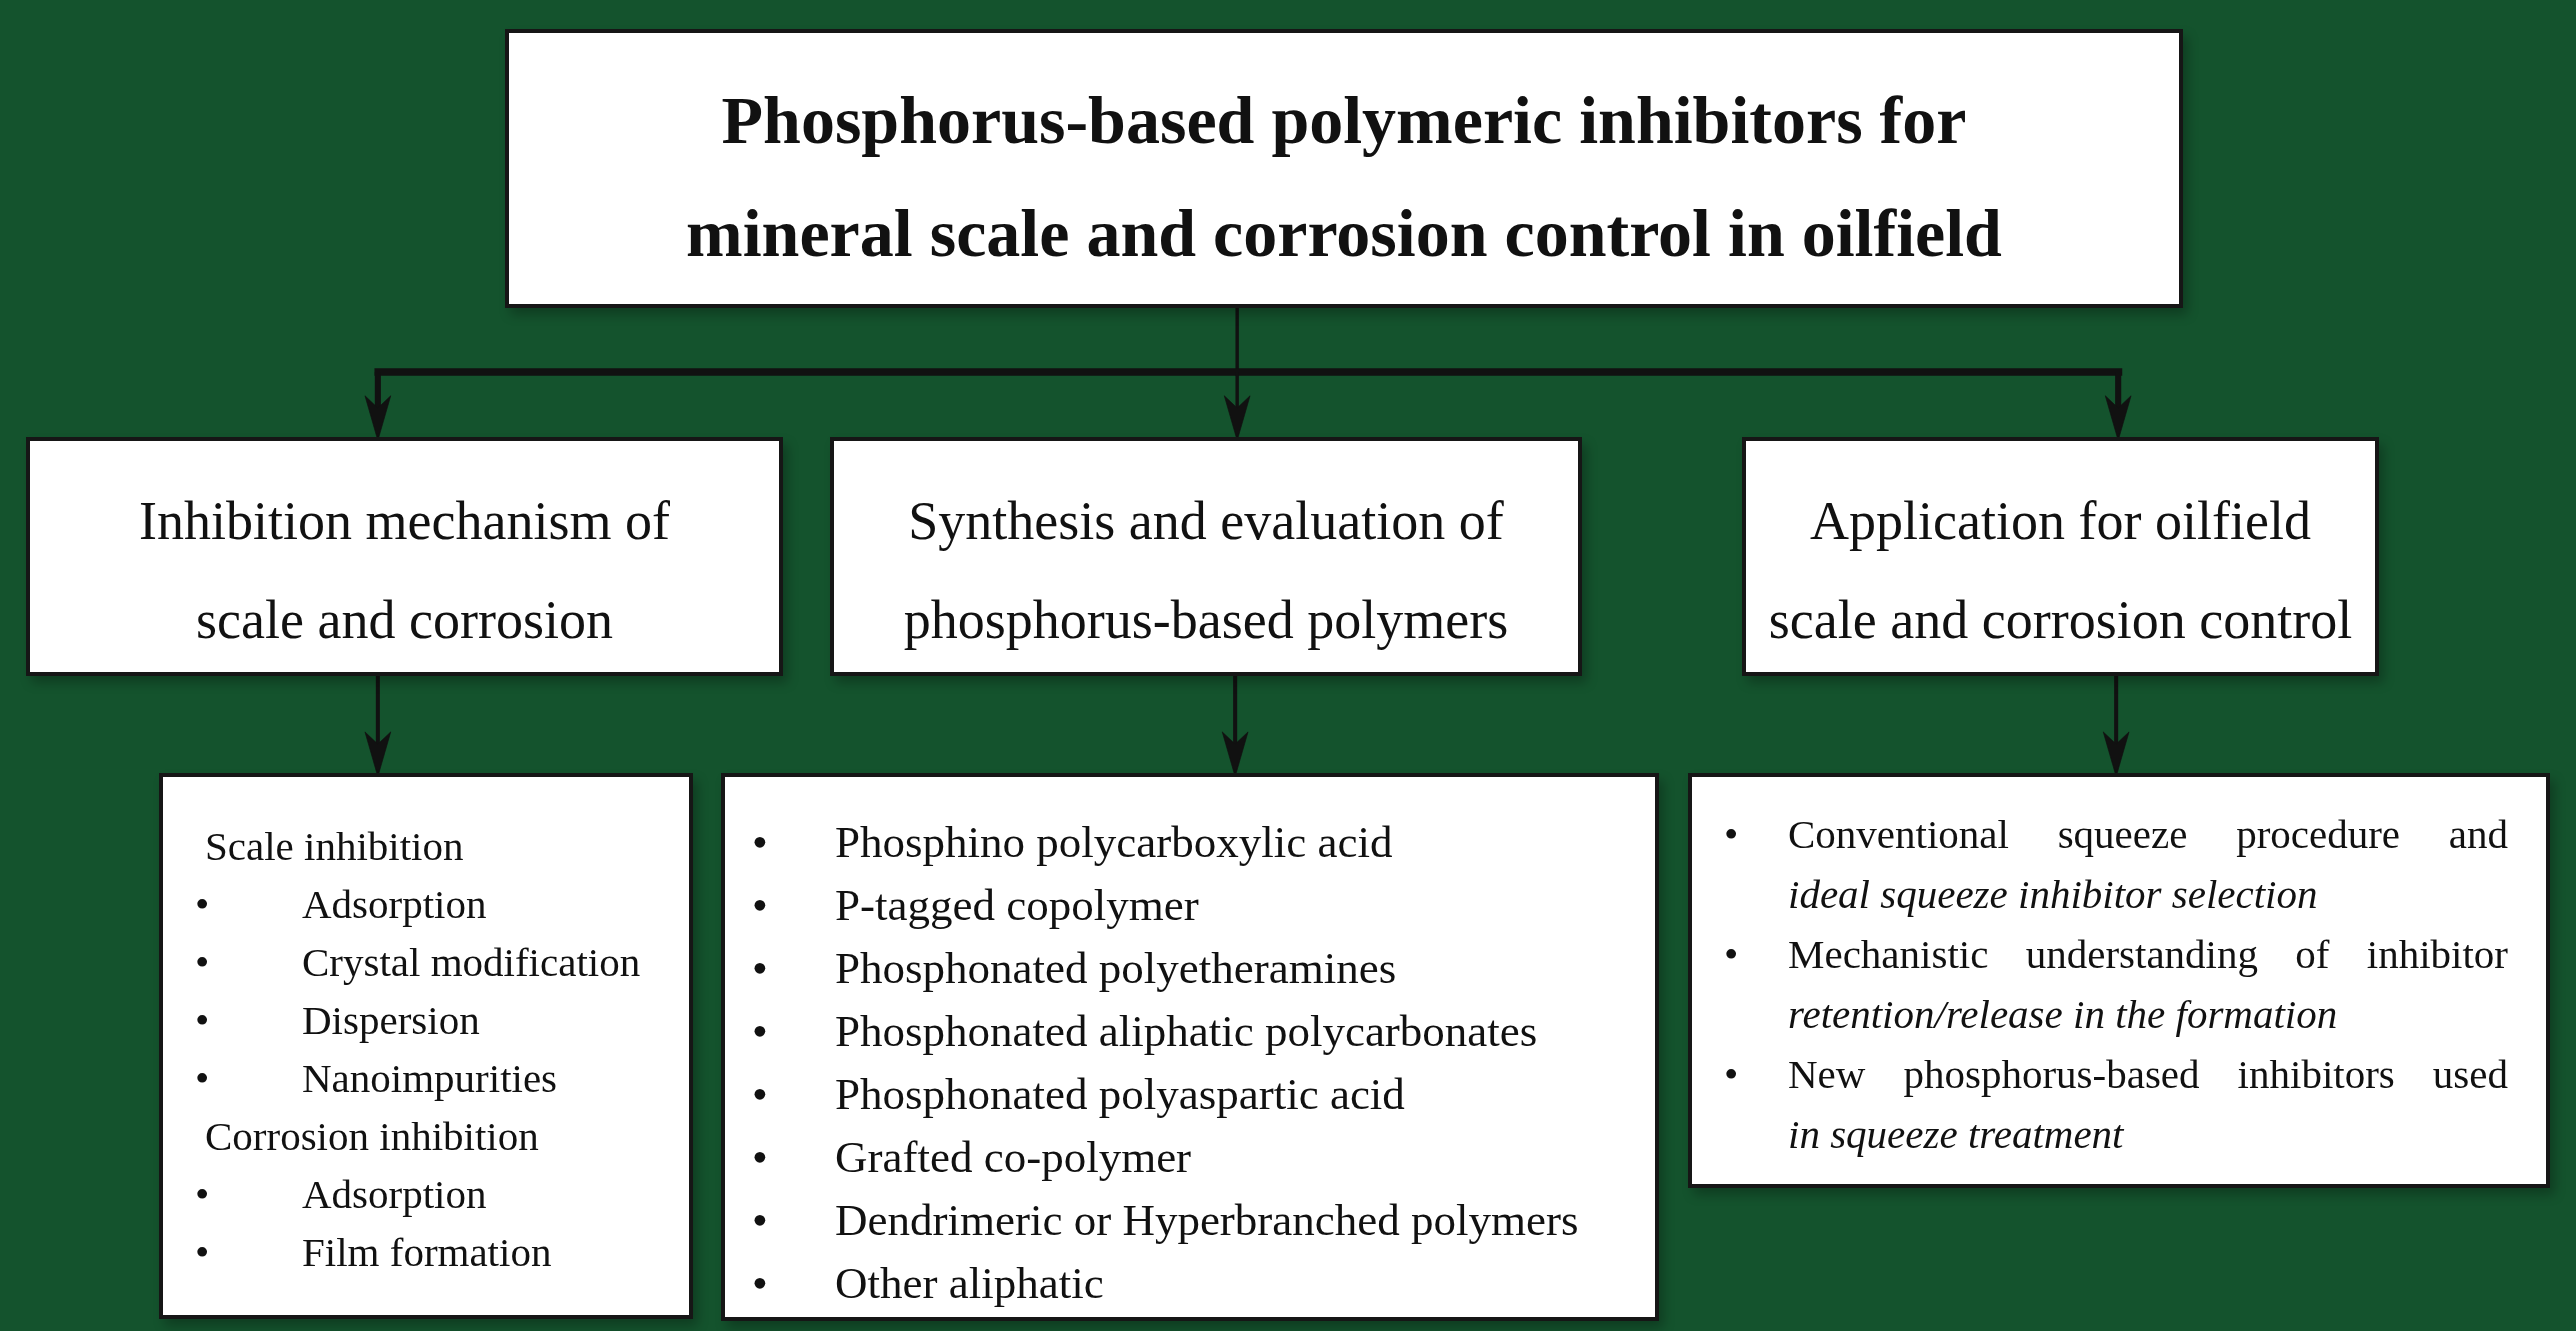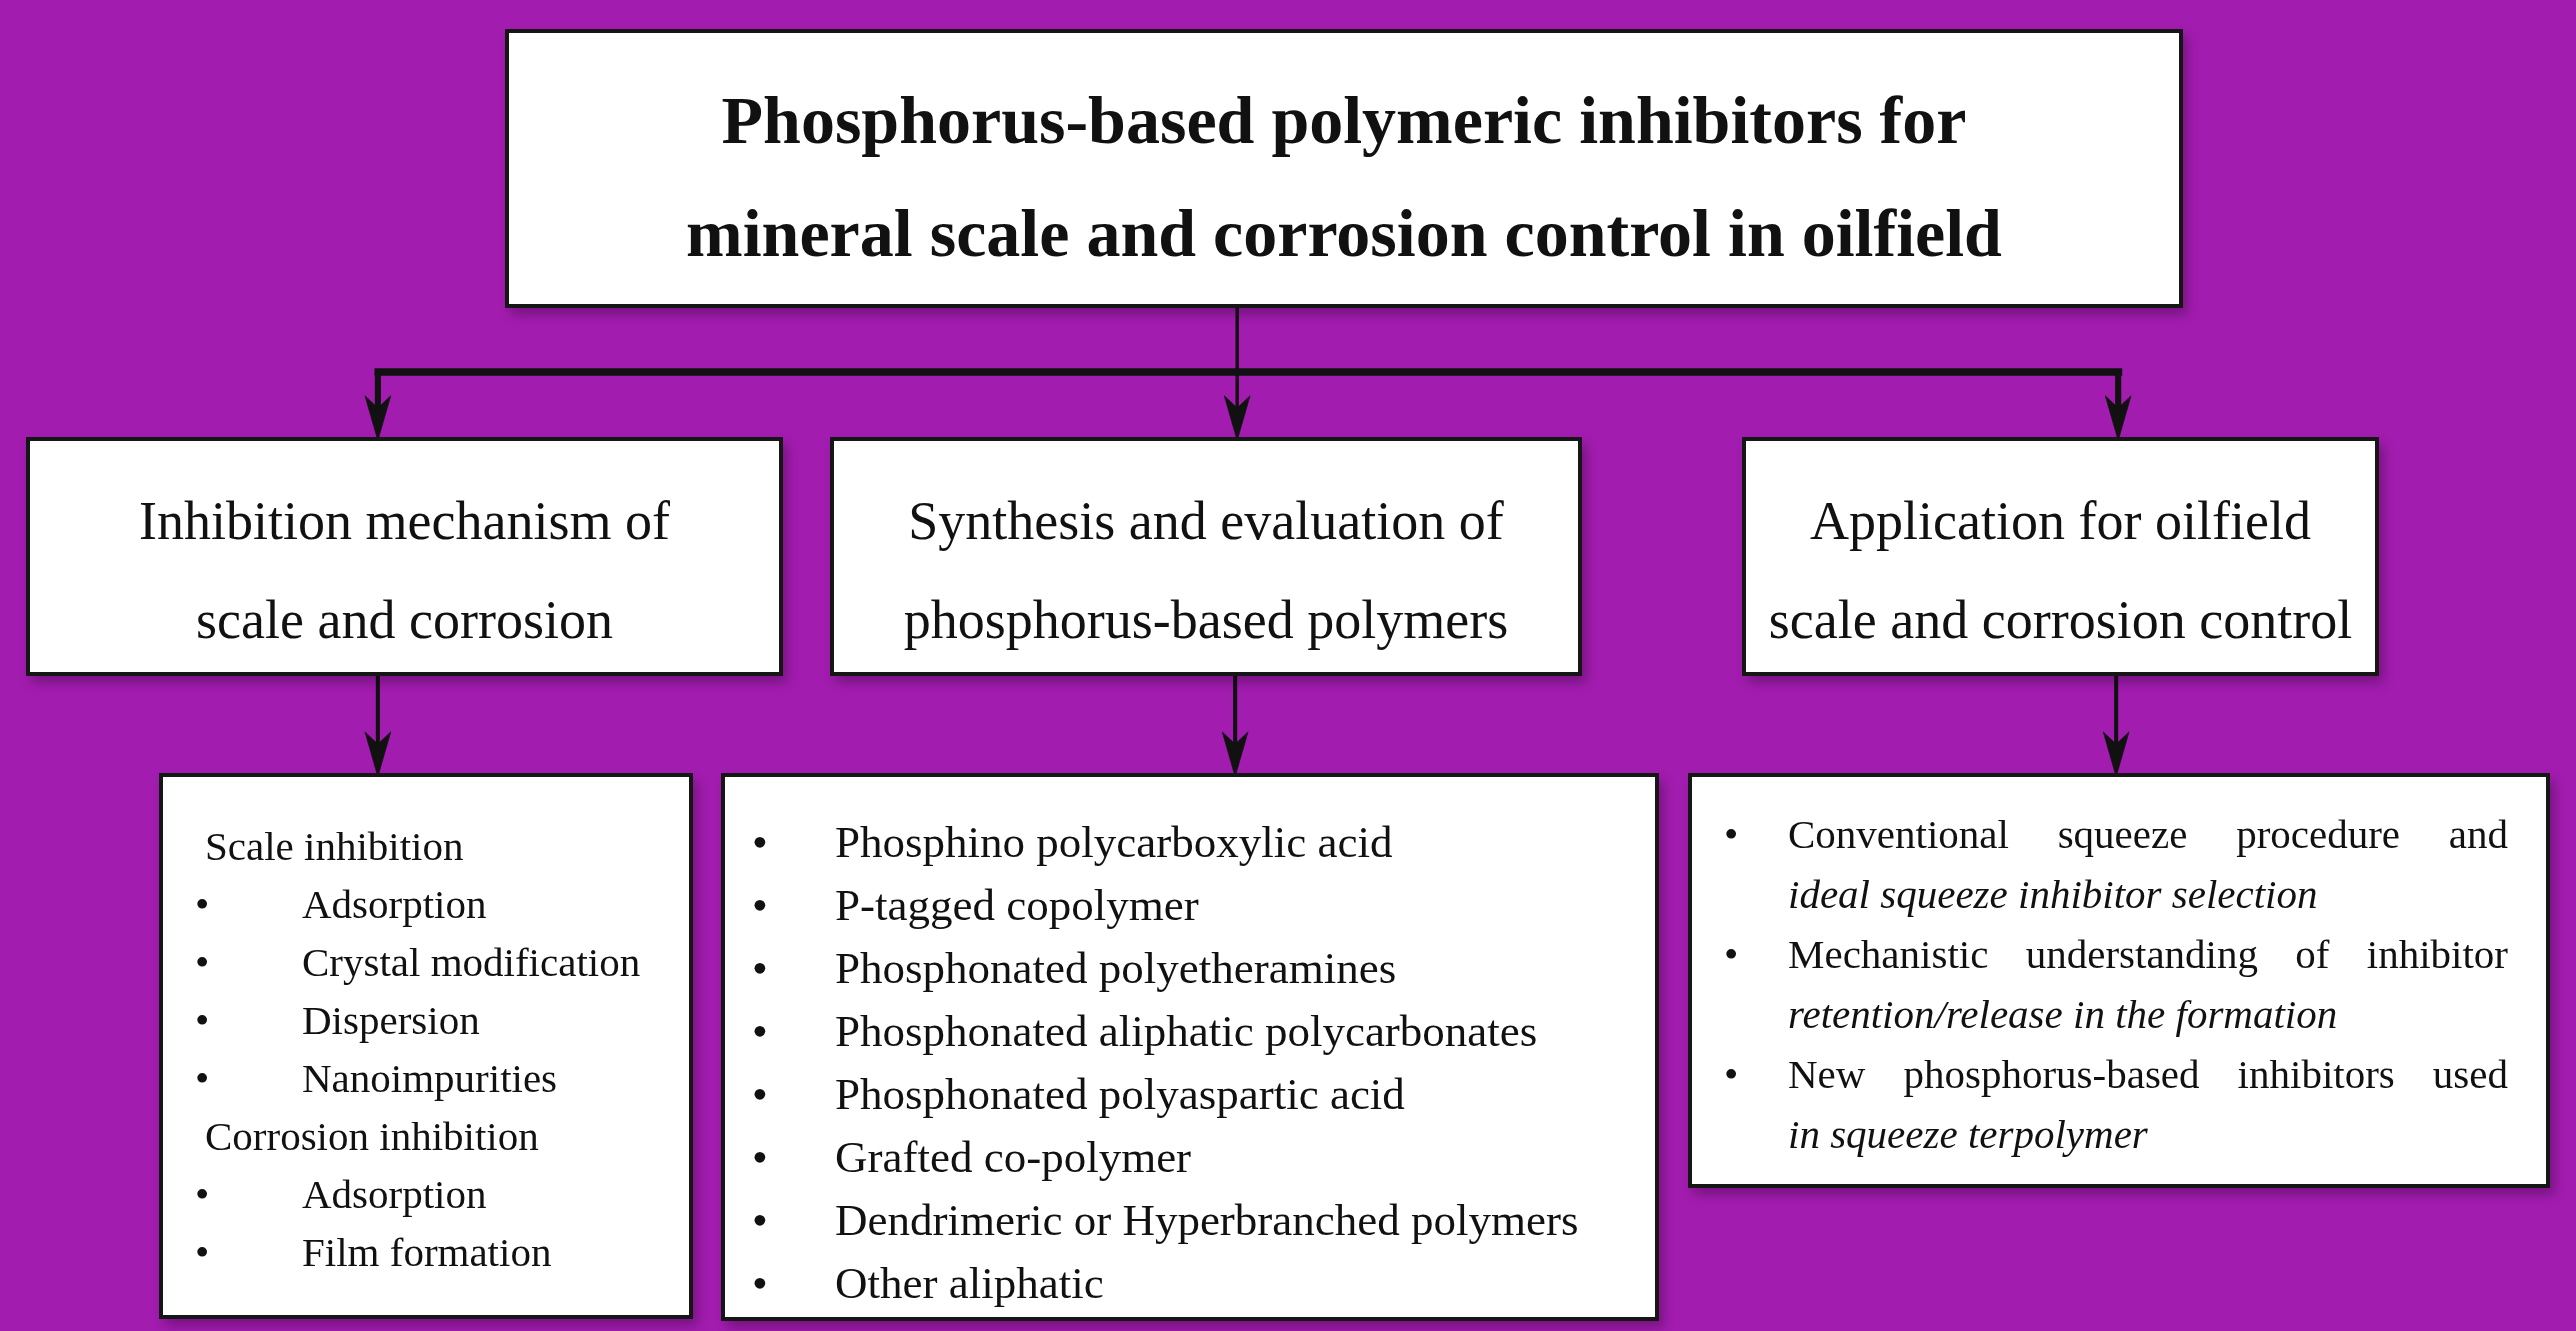--- a/index.html
+++ b/index.html
@@ -1,20 +1,20 @@
 <!DOCTYPE html>
 <html style="font-size:11px"><head>
 <meta charset="utf-8">
 <style>
   html, body { margin: 0; padding: 0; background: #ffffff; }
   #canvas {
     position: relative;
     width: 2576px;
     height: 1331px;
-    background: #a21caf;
+    background: #14532d;
     font-family: "Liberation Serif", "DejaVu Serif", serif;
     color: #111111;
     overflow: hidden;
   }
   #arrow-layer { position: absolute; left: 0; top: 0; width: 2576px; height: 1331px; }
 
   .box {
     position: absolute;
     background: #ffffff;
     border: 4.1px solid #161616;
@@ -191,18 +191,18 @@
       <div class="j2">ideal squeeze inhibitor selection</div>
     </div>
     <div class="item blt">
       <span class="bullet">•</span>
       <div class="j1">Mechanistic understanding of inhibitor</div>
       <div class="j2">retention/release in the formation</div>
     </div>
     <div class="item blt">
       <span class="bullet">•</span>
       <div class="j1">New phosphorus-based inhibitors used</div>
-      <div class="j2">in squeeze terpolymer</div>
+      <div class="j2">in squeeze treatment</div>
     </div>
   </div>
 
 </div>
 
 
 </body></html>

